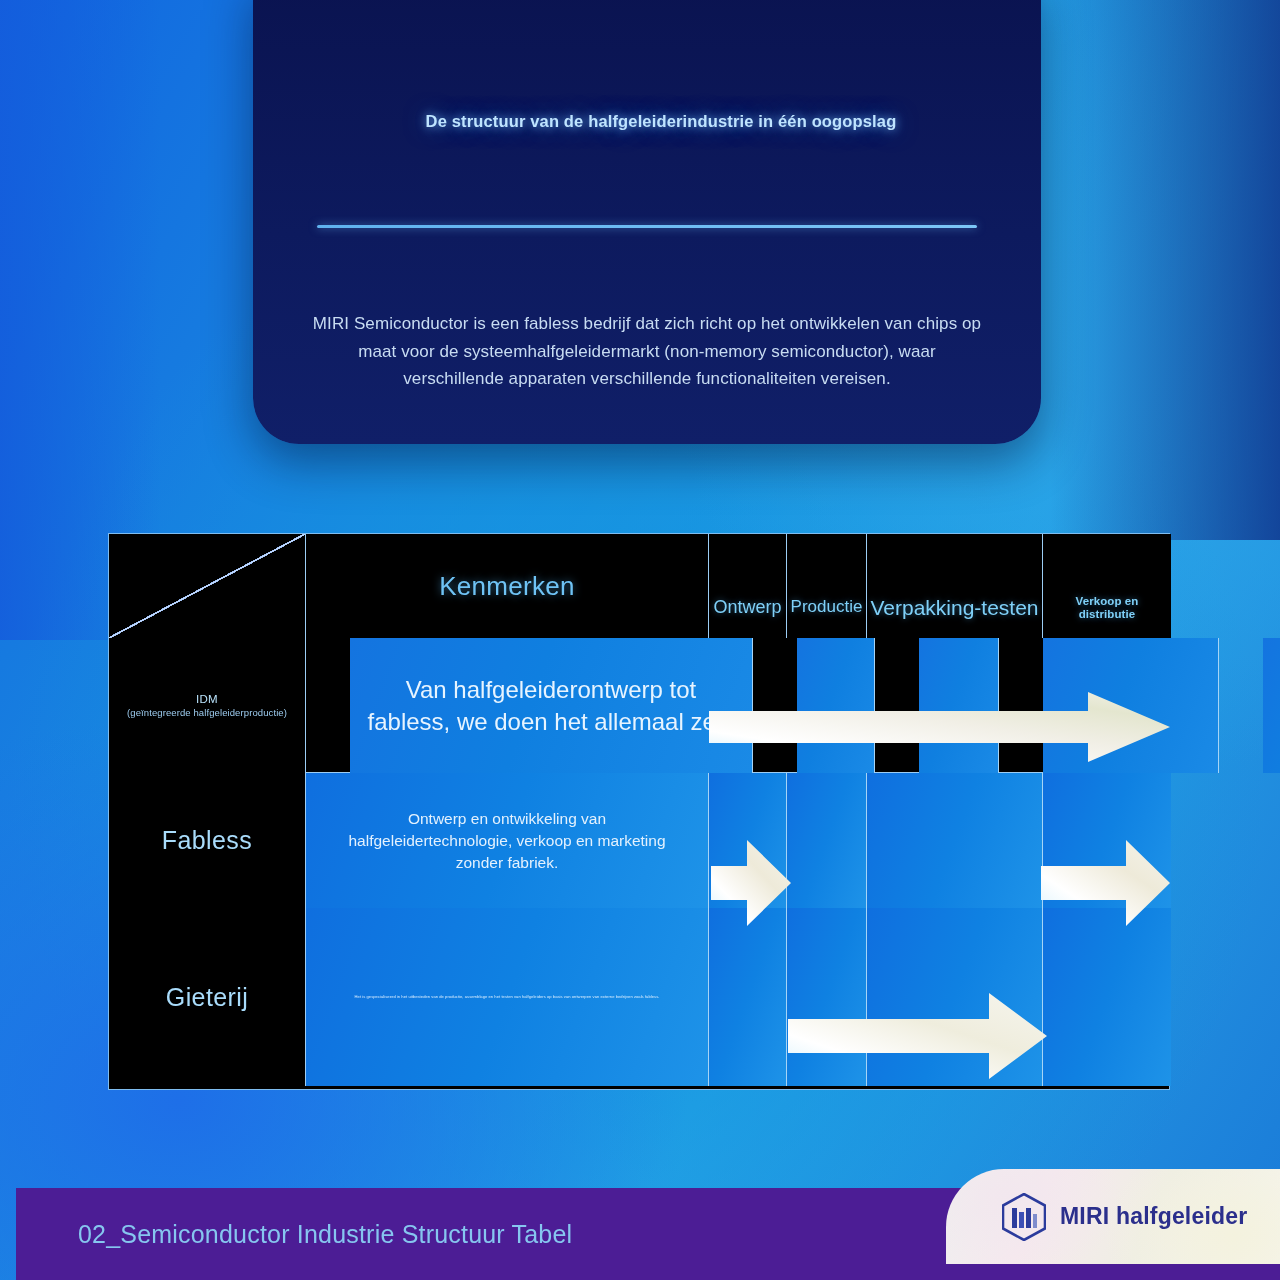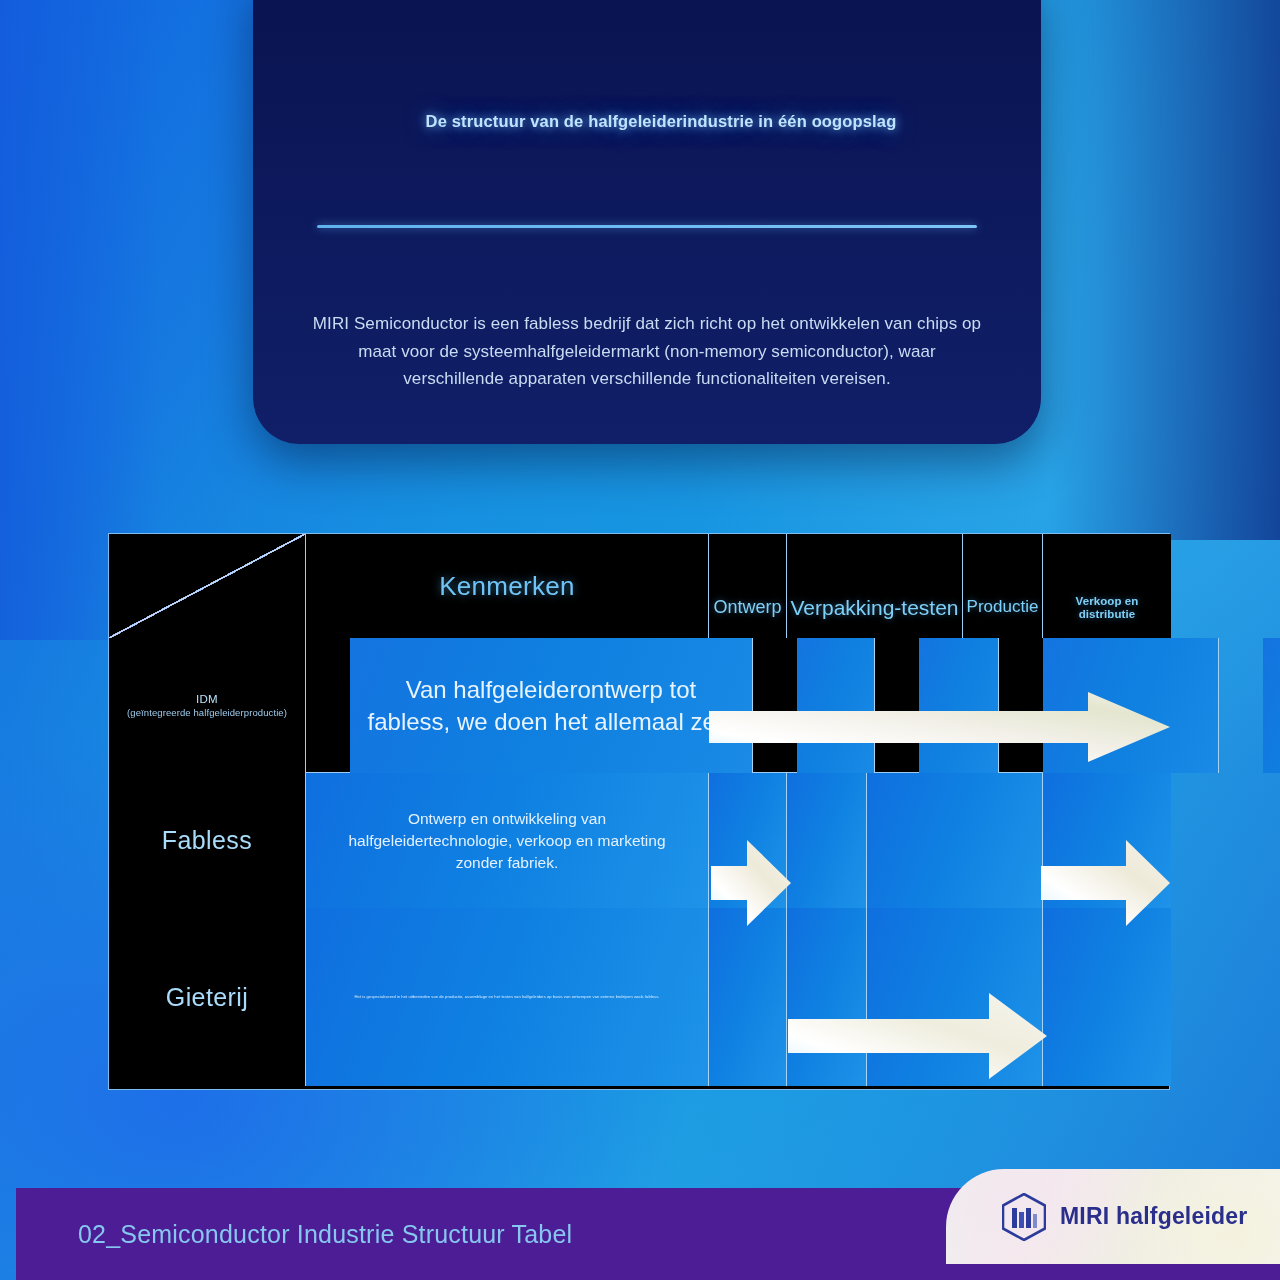--- a/index.html
+++ b/index.html
@@ -179,25 +179,25 @@
   <div class="trow" id="row-head">
     <div class="tcell c-label" id="corner-cell">
       <div id="corner-diag"></div>
     </div>
     <div class="tcell c-feat">
       <span id="h-kenmerken">Kenmerken</span>
     </div>
     <div class="tcell c-s1">
       <span class="h-stage" id="h-s1">Ontwerp</span>
     </div>
+    <div class="tcell c-s2">
+      <span class="h-stage" id="h-s2">Productie</span>
+    </div>
     <div class="tcell c-s3">
       <span class="h-stage" id="h-s3">Verpakking-testen</span>
-    </div>
-    <div class="tcell c-s2">
-      <span class="h-stage" id="h-s2">Productie</span>
     </div>
     <div class="tcell c-s4">
       <span class="h-stage" id="h-s4">Verkoop en distributie</span>
     </div>
   </div>
 
   <div class="trow row-body r1">
     <div class="tcell c-label cell-label">
       <div>
         <div id="lbl-idm-main">IDM</div>

